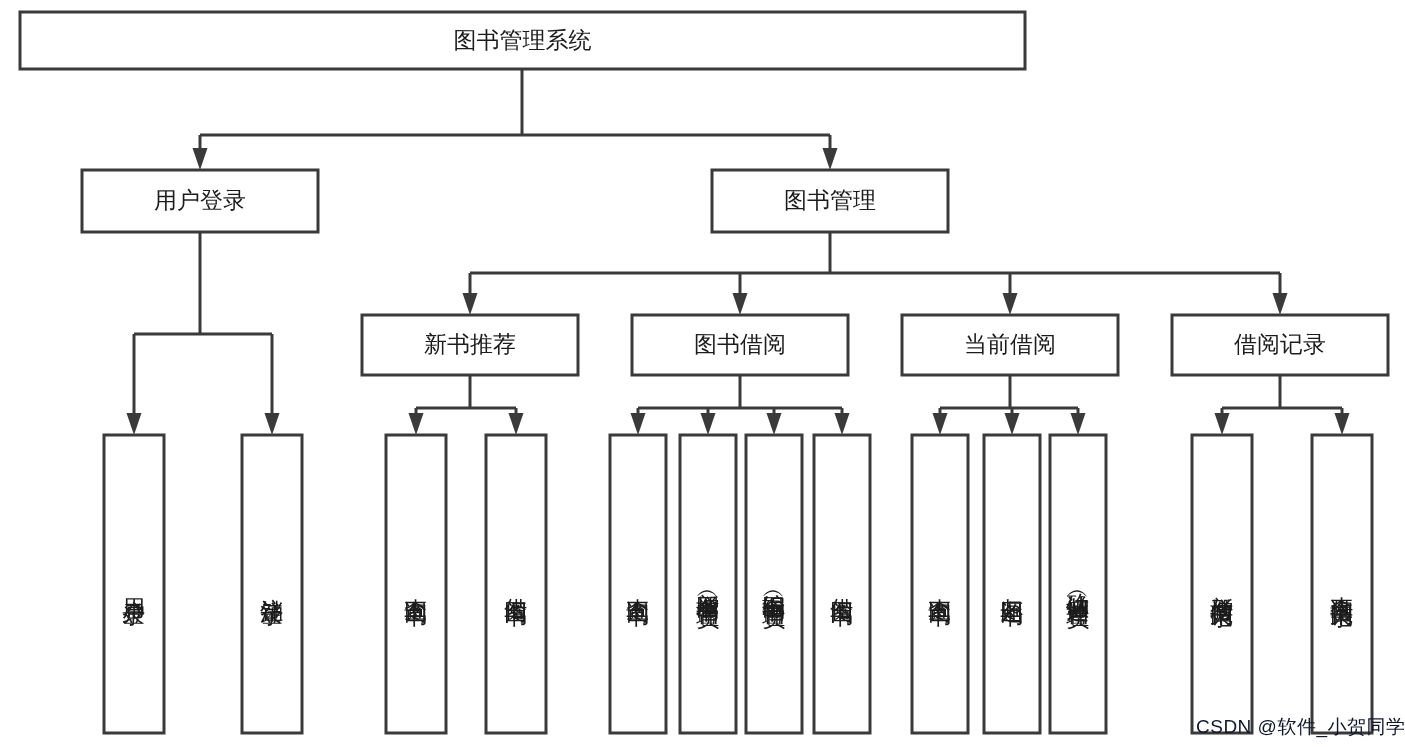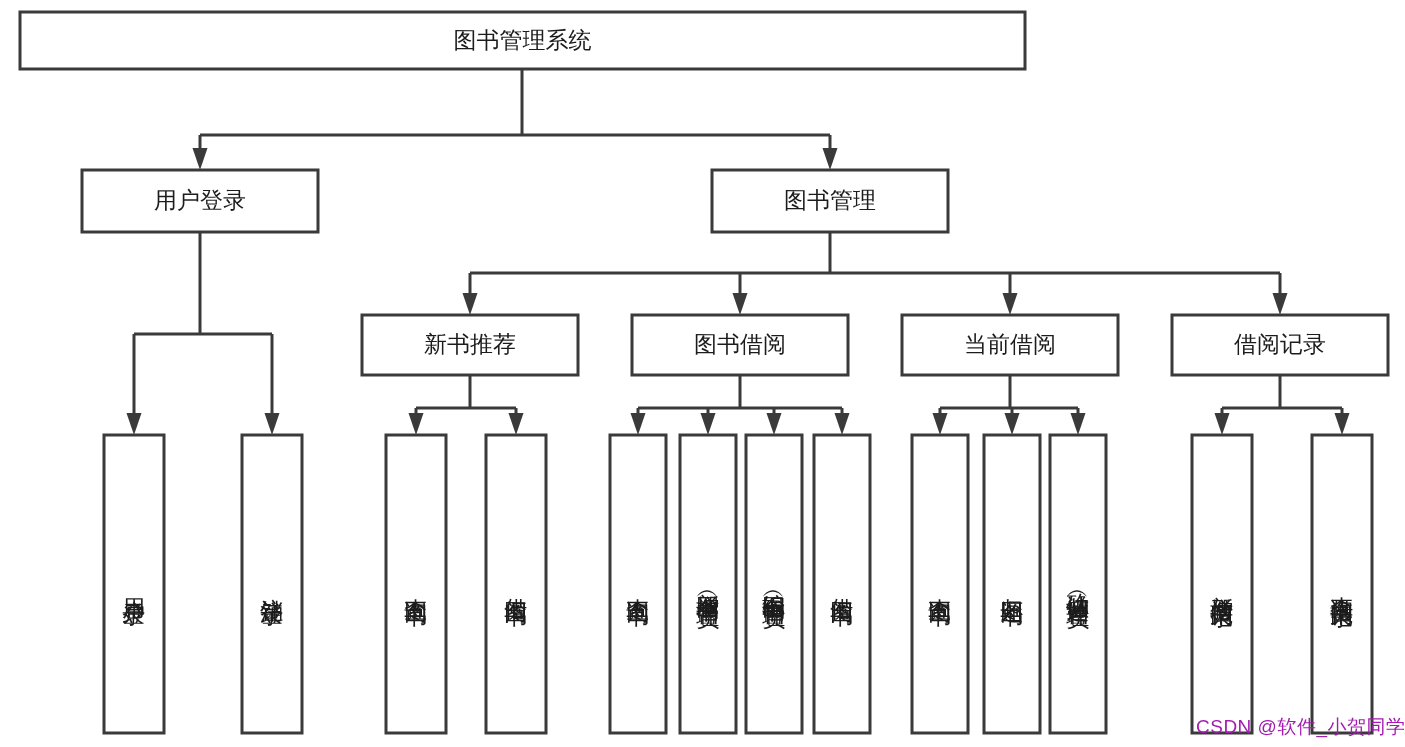--- a/index.html
+++ b/index.html
@@ -61,21 +61,21 @@
     color: #1c1c1c;
     letter-spacing: 2px;
     white-space: nowrap;
     text-align: center;
     pointer-events: none;
   }
   .watermark {
     position: absolute;
     font-family: "Liberation Sans", "DejaVu Sans", sans-serif;
     font-size: 19px;
-    color: #a21caf;
+    color: #0f172a;
     white-space: nowrap;
     letter-spacing: 0.5px;
   }
 </style>
 </head>
 <body>
 
 <div id="diagram-root">
   <svg id="flow-svg" viewBox="0 0 1405 747" preserveAspectRatio="none" aria-label="图书管理系统 功能结构图">
     <g id="layer-edges">

